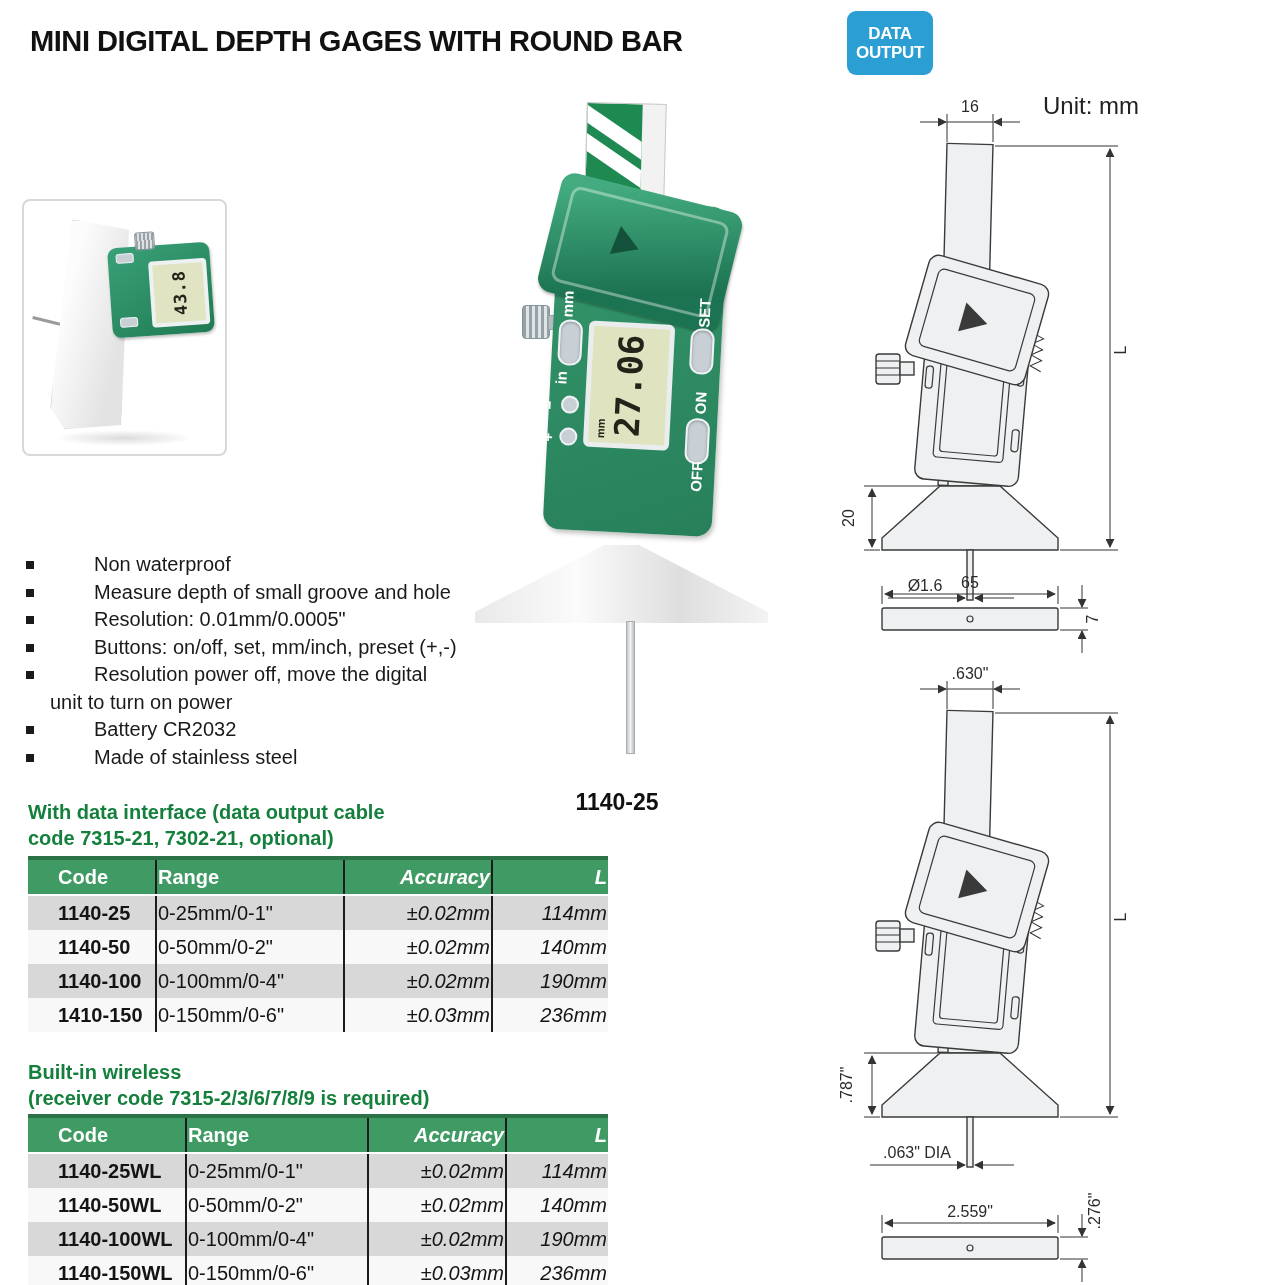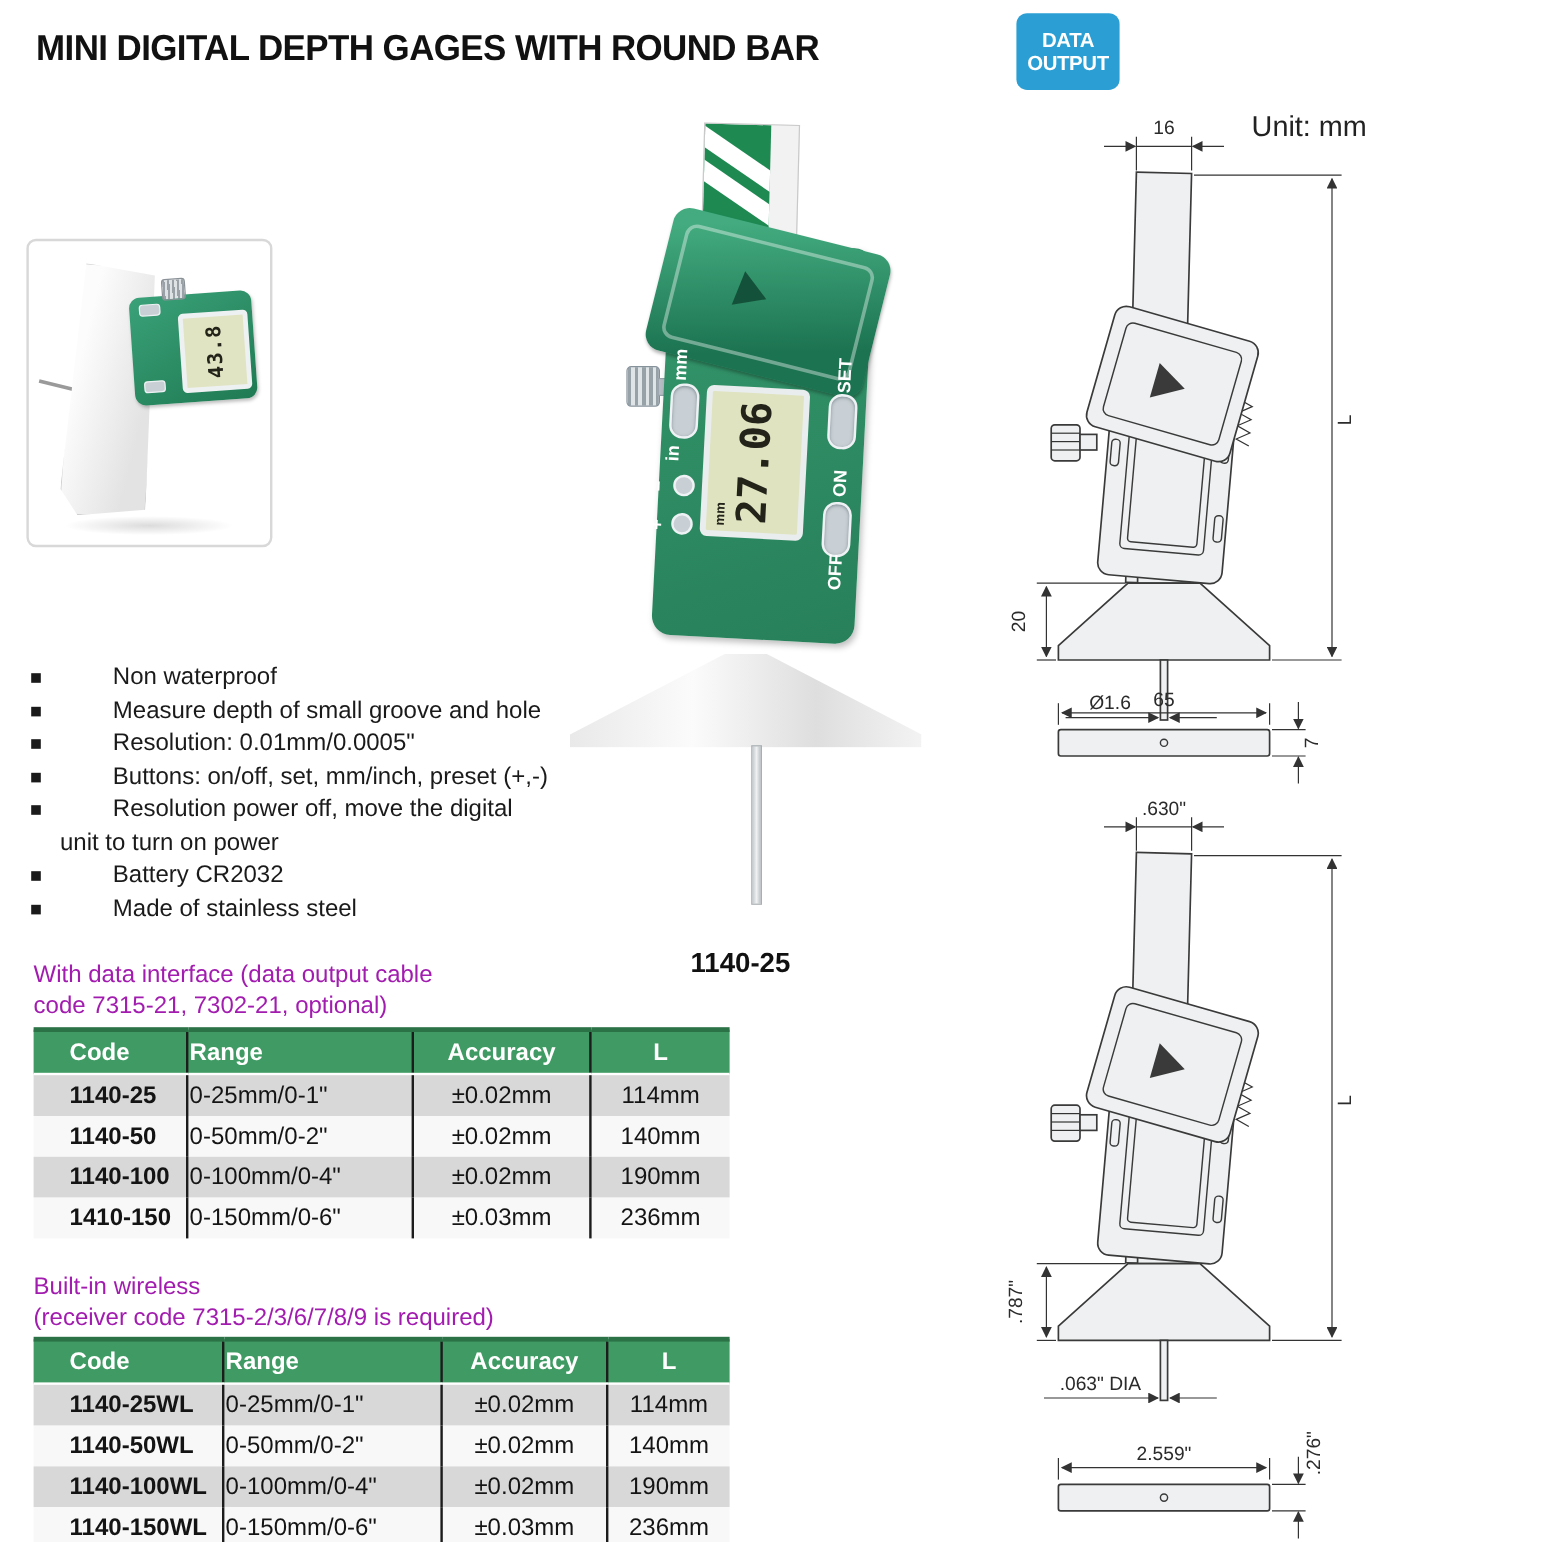--- a/index.html
+++ b/index.html
@@ -14,37 +14,37 @@
          display:flex;flex-direction:column;align-items:center;justify-content:center;text-align:center;letter-spacing:-0.3px;}
   .unit-note{position:absolute;left:1043px;top:92px;font-size:24px;color:#222;}
 
   
   .features{position:absolute;left:24px;top:551px;width:436px;margin:0;padding:0;list-style:none;}
   .features li{position:relative;padding-left:26px;font-size:20px;line-height:27.5px;}
   .features li::before{content:"";position:absolute;left:2px;top:10px;width:8px;height:8px;background:#1a1a1a;}
   .features li span{white-space:pre-line;margin-left:44px;}
 
   
-  .tcaption{position:absolute;left:28px;font-size:20px;font-weight:normal;line-height:26px;white-space:pre-line;color:#a21caf;}
+  .tcaption{position:absolute;left:28px;font-size:20px;font-weight:bold;line-height:26px;white-space:pre-line;color:#15803d;}
   .cap1{top:799px;}
   .cap2{top:1059px;}
   .model-label{position:absolute;left:552px;top:789px;width:130px;text-align:center;font-size:23px;font-weight:bold;color:#111;}
 
   
   table.spec{position:absolute;left:28px;width:580px;border-collapse:collapse;table-layout:fixed;font-size:20px;}
   .t1{top:856px;} .t2{top:1114px;}
   table.spec th{background:#3f9b63;border-top:4px solid #2b7246;border-bottom:2px solid #fff;
                 color:#fff;font-size:20px;font-weight:bold;height:32px;}
   table.spec td{height:32px;color:#141414;}
   table.spec tr.odd td{background:#d8d8d8;}
   table.spec tr.even td{background:#f8f8f8;}
   table.spec .c2,table.spec .c3,table.spec .c4{border-left:2px solid #1c1c1c;}
   table.spec .c1{text-align:left;padding-left:30px;}
   table.spec .c2{text-align:left;}
-  table.spec .c3,table.spec .c4{text-align:center;}
+  table.spec .c3,table.spec .c4{text-align:right;font-style:italic;}
   table.spec td.c1{font-weight:bold;}
 
   
   .app-box{position:absolute;left:22px;top:199px;width:201px;height:253px;background:#fff;
            border:2px solid #d8d8d8;border-radius:8px;}
   .app-plate{position:absolute;left:32px;top:20px;width:70px;height:208px;transform:rotate(4deg);
              background:linear-gradient(100deg,#fcfcfc 20%,#e3e3e3 80%);border:1px solid #cfcfcf;
              clip-path:polygon(12% 0,92% 3%,100% 96%,22% 100%,0 90%);}
   .app-pin{position:absolute;left:8px;top:120px;width:42px;height:3px;background:#9a9a9a;transform:rotate(14deg);}
   .app-device{position:absolute;left:86px;top:44px;width:102px;height:90px;transform:rotate(-4deg);

